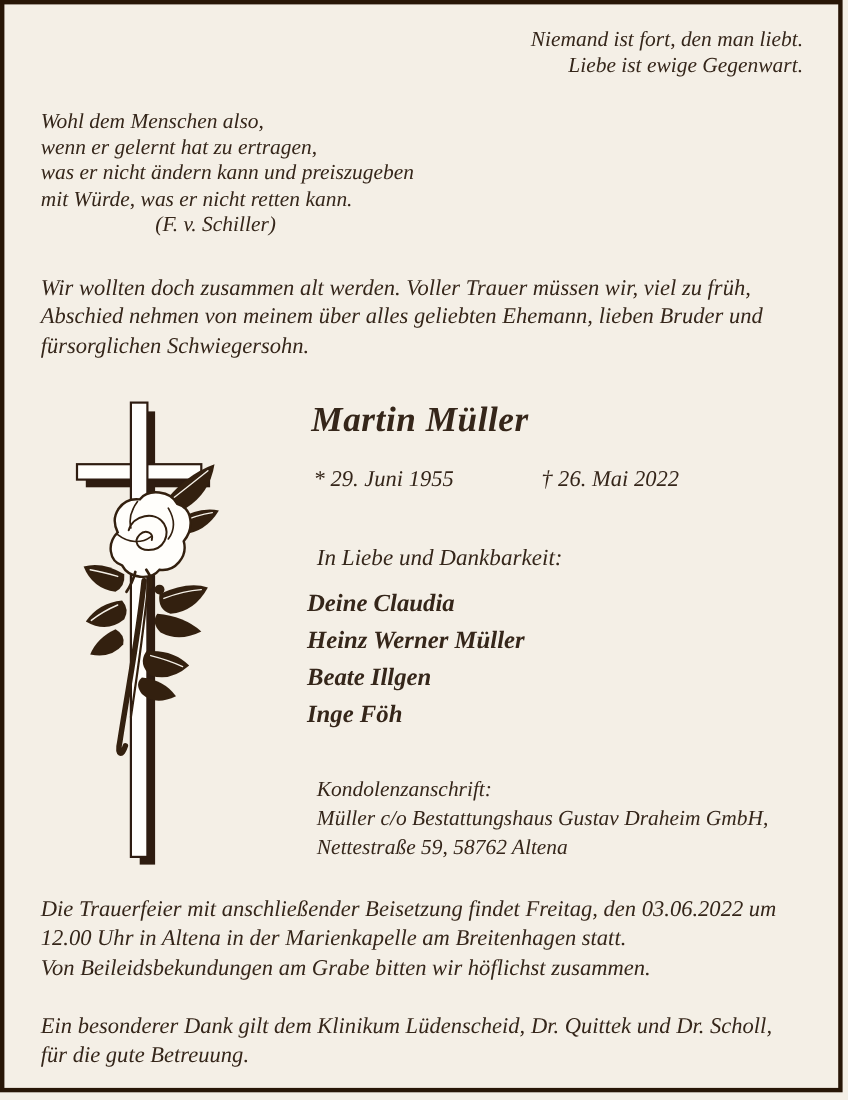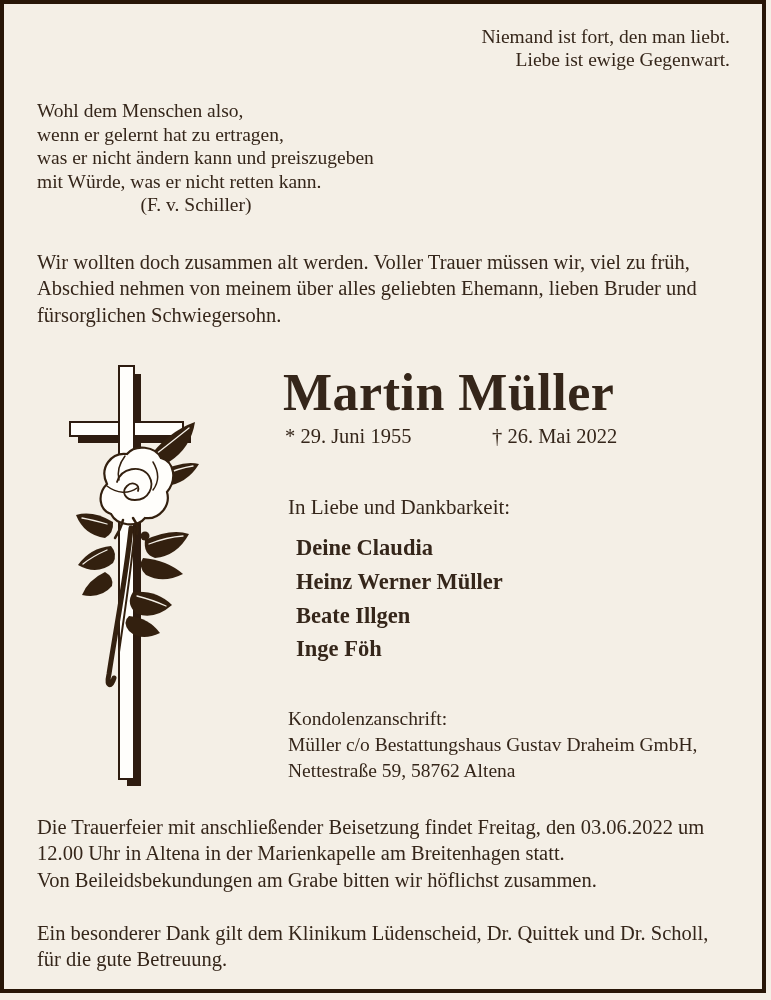--- a/index.html
+++ b/index.html
@@ -9,20 +9,21 @@
     height: 1000px;
     background: #f4efe6;
     font-family: "Liberation Serif", "DejaVu Serif", serif;
     color: #35261a;
     overflow: hidden;
   }
   .page {
     position: relative;
     width: 771px;
     height: 1000px;
+    font-style: italic;
   }
   .frame {
     position: absolute;
     left: 0; top: 0; right: 5px; bottom: 7px;
     border: 4px solid #281607;
     pointer-events: none;
   }
   .epigraph {
     position: absolute;
     top: 25px; right: 41px;
@@ -51,42 +52,42 @@
     white-space: nowrap;
   }
   .illustration {
     position: absolute;
     left: 45px; top: 352px;
     width: 200px; height: 450px;
   }
   .deceased-name {
     position: absolute;
     left: 283px; top: 363px;
-    font-size: 52px;
+    font-size: 32px;
     font-weight: bold;
     letter-spacing: 0.5px;
     white-space: nowrap;
   }
   .dates {
     position: absolute;
     left: 285px; top: 425px;
     width: 420px; height: 26px;
     font-size: 20.5px;
   }
   .dates .birth { position: absolute; left: 0; top: 0; white-space: nowrap; }
   .dates .death { position: absolute; left: 207px; top: 0; white-space: nowrap; }
   .tribute-heading {
     position: absolute;
     left: 288px; top: 495px;
     font-size: 21px;
     white-space: nowrap;
   }
   .mourners {
     position: absolute;
-    left: 296px; top: 531px;
+    left: 279px; top: 531px;
     font-size: 22.5px;
     font-weight: bold;
     line-height: 33.8px;
     white-space: nowrap;
   }
   .condolence {
     position: absolute;
     left: 288px; top: 706px;
     font-size: 19.5px;
     line-height: 25.8px;

